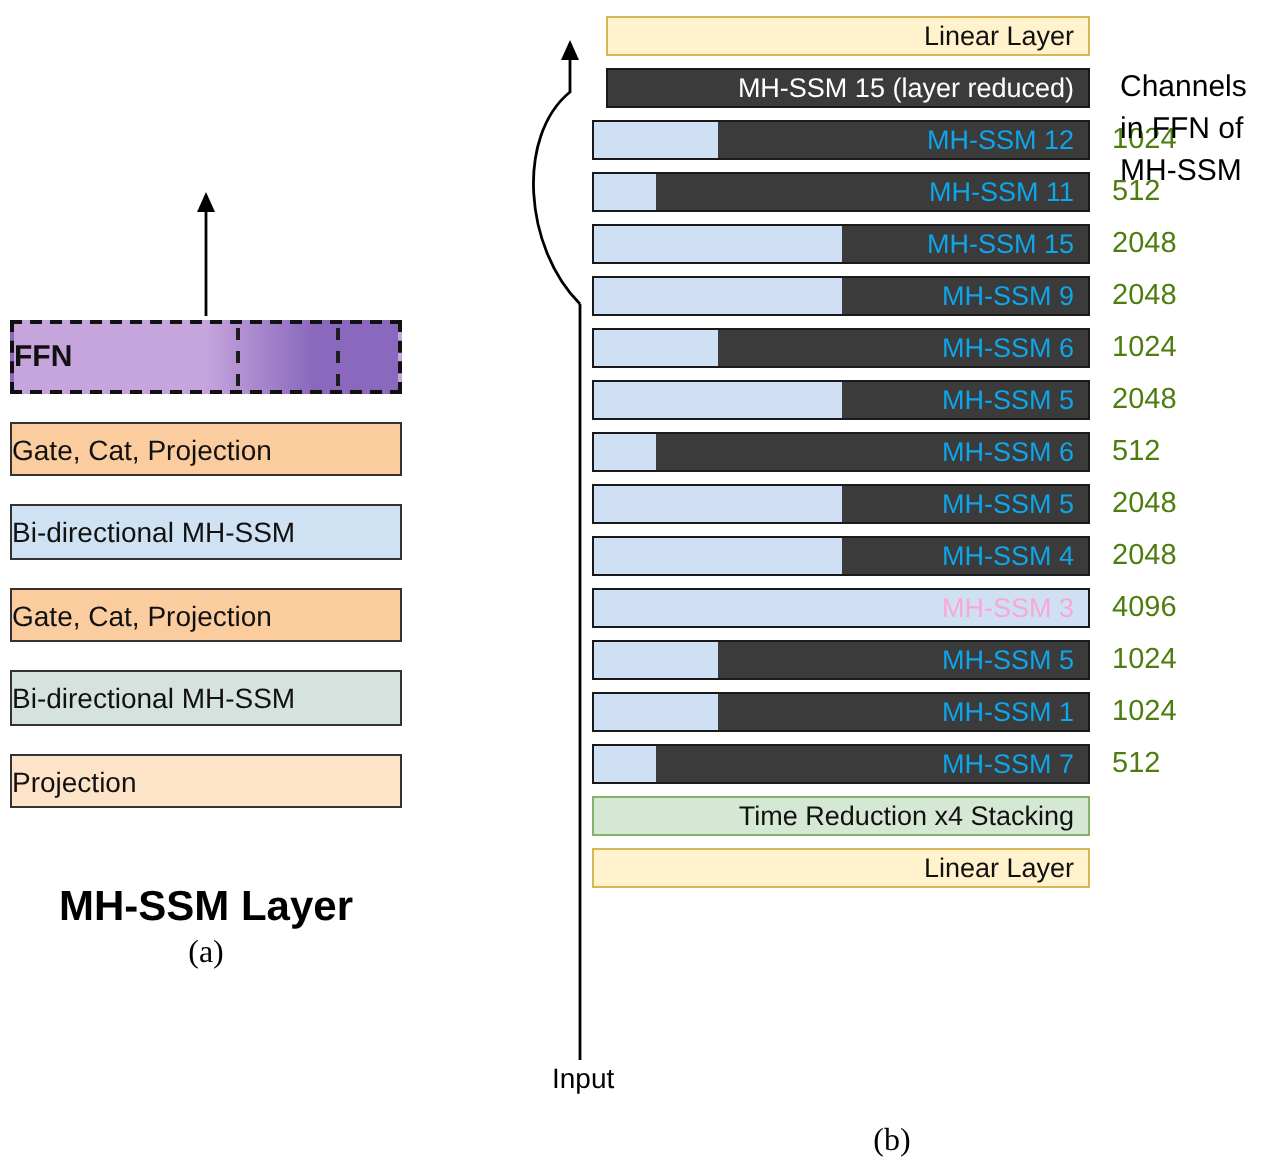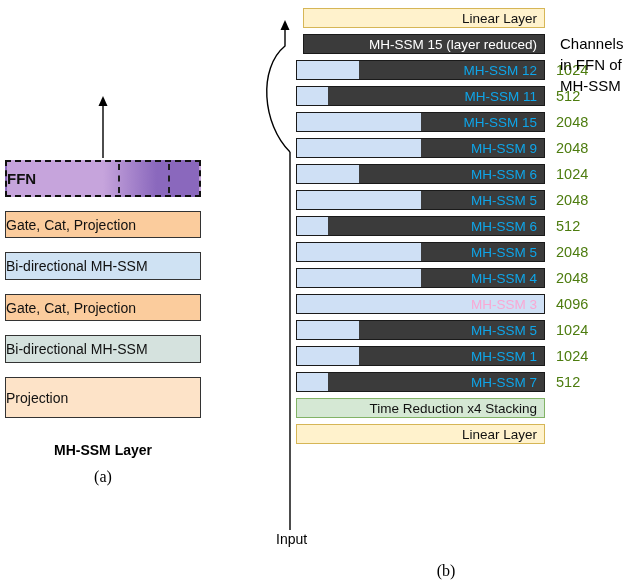--- a/index.html
+++ b/index.html
@@ -24,22 +24,22 @@
   .abox .abox-label { position: relative; z-index: 2; }
   .kind-ffn {
     height: 37px; border: 2px dashed #111;
     font-weight: bold; font-size: 15px;
     background: linear-gradient(90deg, var(--c-ffn_light) 0%, var(--c-ffn_light) 50%, var(--c-ffn_dark) 78%, var(--c-ffn_dark) 100%);
   }
   .ffn-dash { position: absolute; top: 2px; bottom: 2px; width: 0; border-left: 2px dashed #1d1d1d; z-index: 1; }
   .kind-gate   { height: 27px; background: var(--c-gate_fill); }
   .kind-bissm1 { height: 28px; background: var(--c-bissm1_fill); }
   .kind-bissm2 { height: 28px; background: var(--c-bissm2_fill); }
-  .kind-proj   { height: 41px; background: var(--c-proj_fill); }
-  .a-title   { position: absolute; left: 5px; top: 442px; width: 196px; text-align: center; font-weight: bold; font-size: 14px; z-index: 2; }
+  .kind-proj   { height: 27px; background: var(--c-proj_fill); }
+  .a-title   { position: absolute; left: 5px; top: 442px; width: 196px; text-align: center; font-weight: bold; font-size: 21px; z-index: 2; }
   .a-caption { position: absolute; left: 5px; top: 468px; width: 196px; text-align: center; font-family: "Liberation Serif", serif; font-size: 16px; z-index: 2; }
 
   
   .panel-b-stack { position: absolute; left: 296px; top: 8px; z-index: 2; }
   .brow { display: flex; align-items: center; height: 20px; margin-bottom: 6px; }
   .bar { position: relative; width: 249px; height: 20px; border: 1px solid #1a1a1a; background: #fff; }
   .bar.indent { width: 242px; margin-left: 7px; }
   .fill { position: absolute; left: 0; top: 0; height: 100%; background: var(--c-ssm_blue); z-index: 1; }
   .bar-label {
     position: absolute; right: 7px; top: 50%; transform: translateY(-50%);

